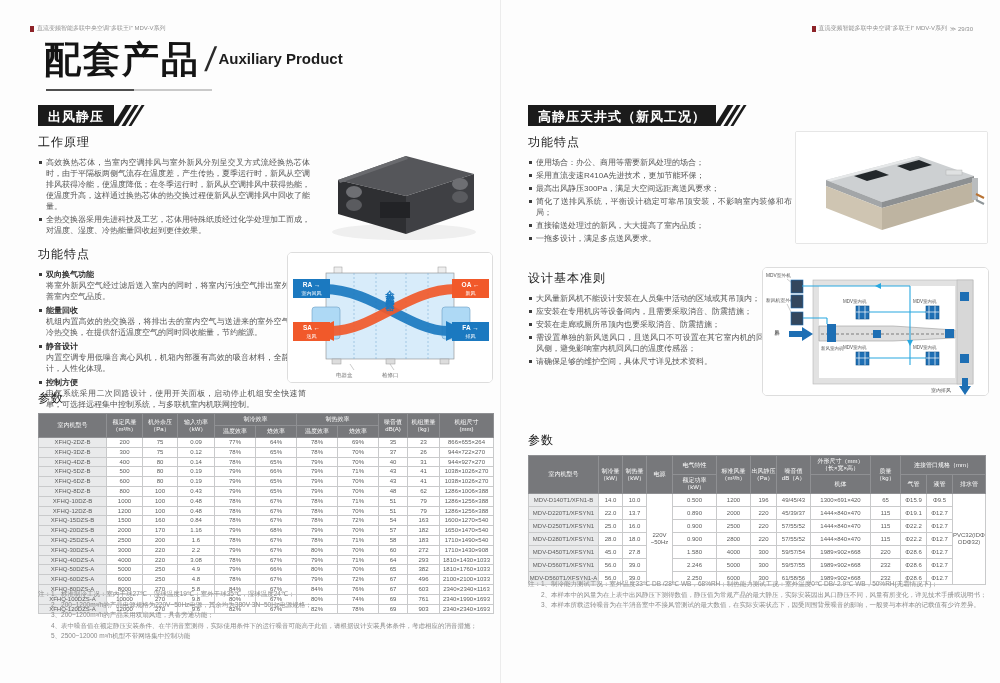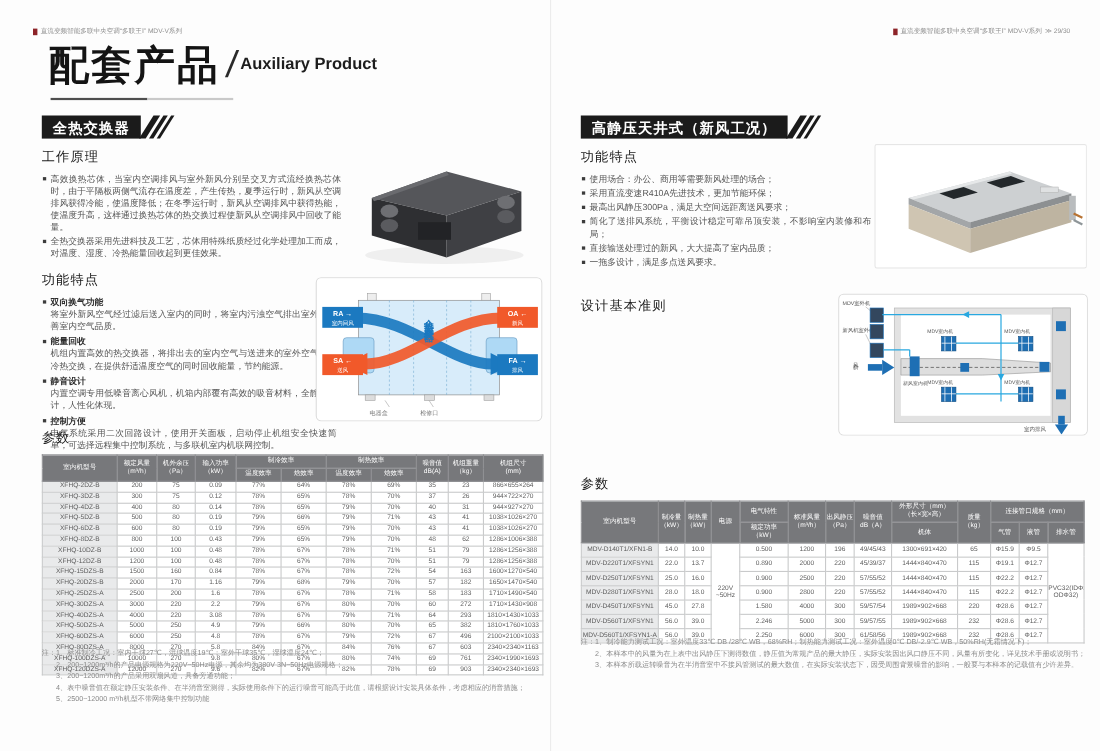--- a/index.html
+++ b/index.html
@@ -87,21 +87,21 @@
     <span class="title-slash">/</span>
     <span class="title-en">Auxiliary Product</span>
   </div>
   <div class="title-underline">
       <span class="d"></span>
       <span class="g"></span>
     </div>
 </div>
 
 <div class="badge-row" style="left:38px;top:105px">
-  <div class="badge">全热交换器</div>
+  <div class="badge">出风静压</div>
   <div class="slashes">
       <i></i>
       <i></i>
       <i></i>
     </div>
 </div>
 <div class="badge-row" style="left:528px;top:105px">
   <div class="badge">高静压天井式（新风工况）</div>
   <div class="slashes">
       <i></i>
@@ -518,20 +518,27 @@
     <polygon points="86,76 178,50 178,70 86,98" fill="#beb4a1"></polygon>
     <rect x="176" y="46" width="6" height="22" fill="#b9bcbe"></rect>
     <line x1="180" y1="62" x2="188" y2="66" stroke="#b87333" stroke-width="2"></line>
     <line x1="180" y1="68" x2="188" y2="72" stroke="#8f9699" stroke-width="2"></line>
     <rect x="150" y="38" width="16" height="5" fill="#dfe1e2" stroke="#aaa" stroke-width="0.4"></rect>
   </svg>
 </div>
 
 <div id="rd-block">
   <div class="sec-h">设计基本准则</div>
+  <ul class="bullets">
+      <li>大风量新风机不能设计安装在人员集中活动的区域或其吊顶内；</li>
+      <li>应安装在专用机房等设备间内，且需要采取消音、防震措施；</li>
+      <li>安装在走廊或厕所吊顶内也要采取消音、防震措施；</li>
+      <li>需设置单独的新风送风口，且送风口不可设置在其它室内机的回风侧，避免影响室内机回风口的温度传感器；</li>
+      <li>请确保足够的维护空间，具体尺寸详见技术资料。</li>
+    </ul>
 </div>
 
 <div id="right-diagram" class="figure">
   <svg viewBox="0 0 227 129" width="227" height="129">
     <rect width="227" height="129" fill="#ffffff"></rect>
     <text x="3" y="9" font-size="4.8" fill="#555">MDV室外机</text>
     <text x="3" y="34" font-size="4.8" fill="#555">新风机室外机</text>
     <line x1="24" y1="11" x2="29" y2="15" stroke="#999" stroke-width="0.5"></line>
     <line x1="24" y1="36" x2="29" y2="46" stroke="#999" stroke-width="0.5"></line>
     <rect x="28" y="12" width="12" height="13" fill="#33475e" stroke="#1e6fb4" stroke-width="0.6"></rect>

